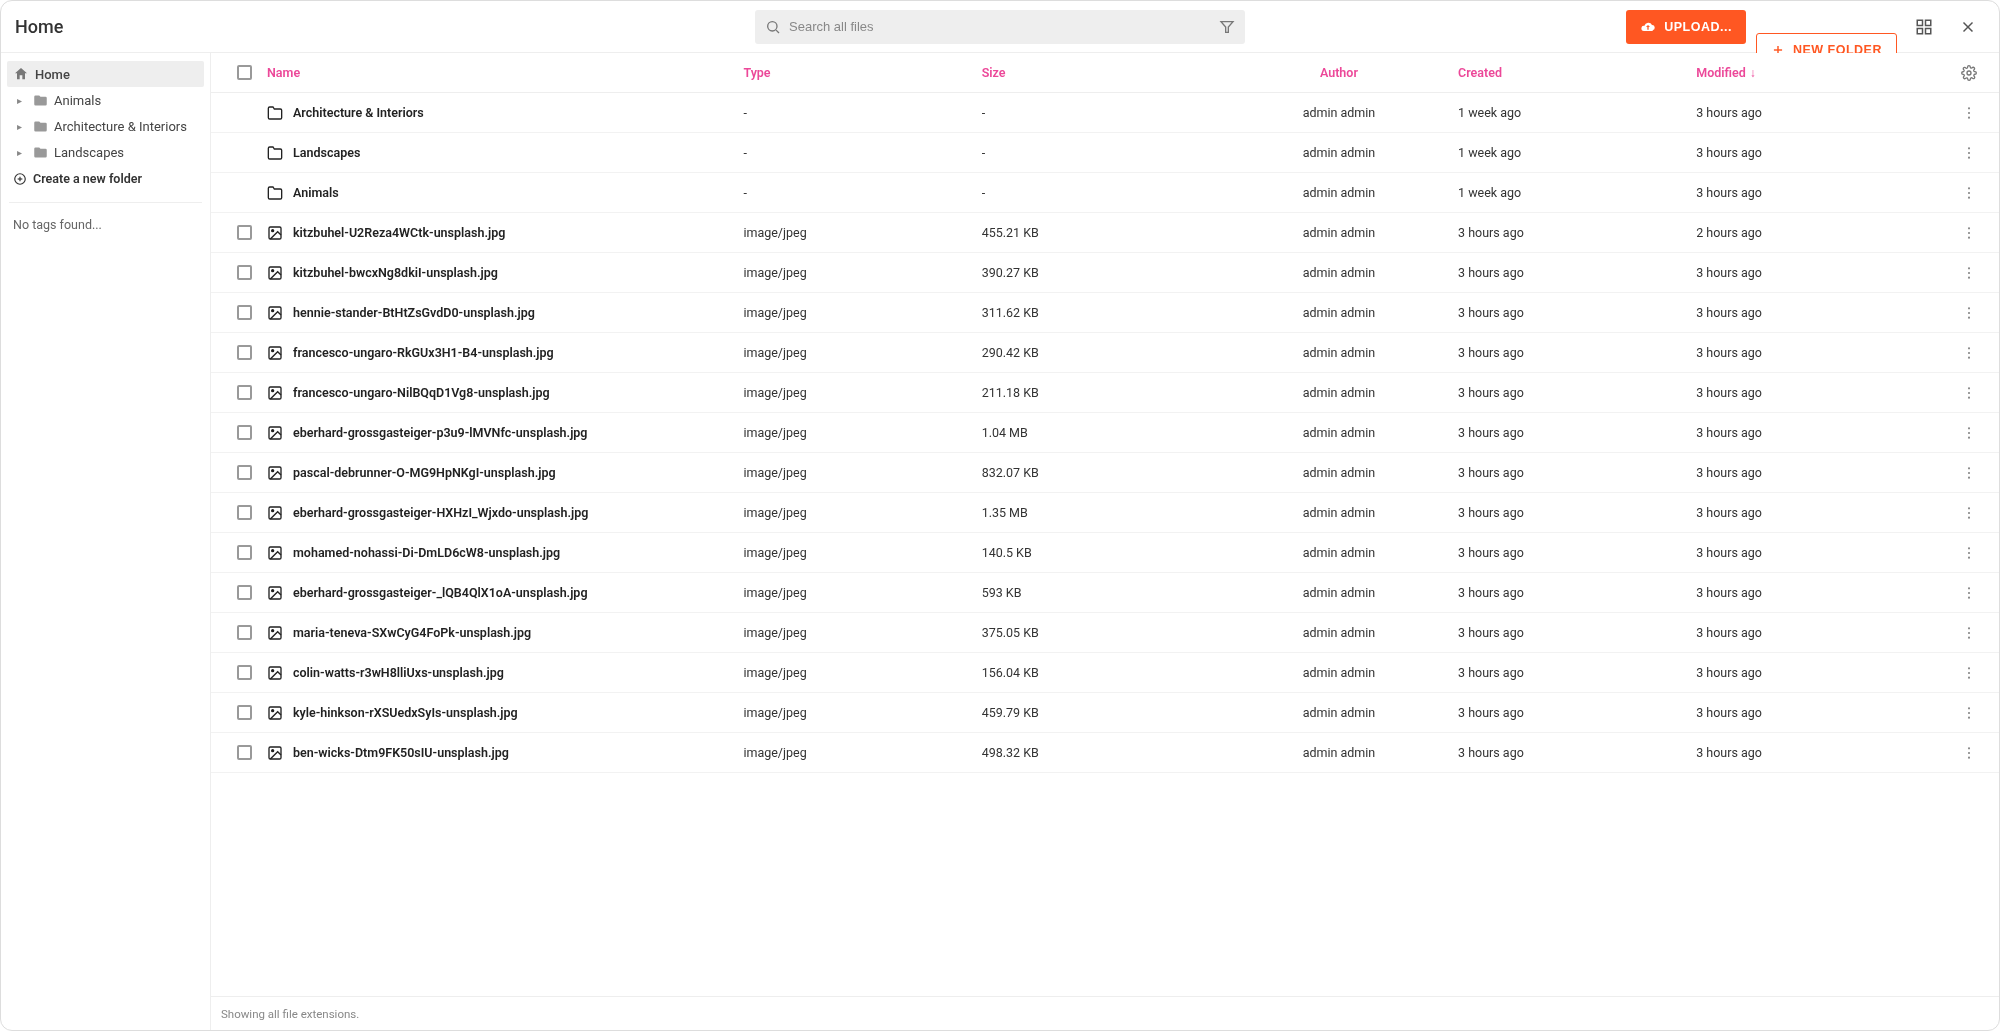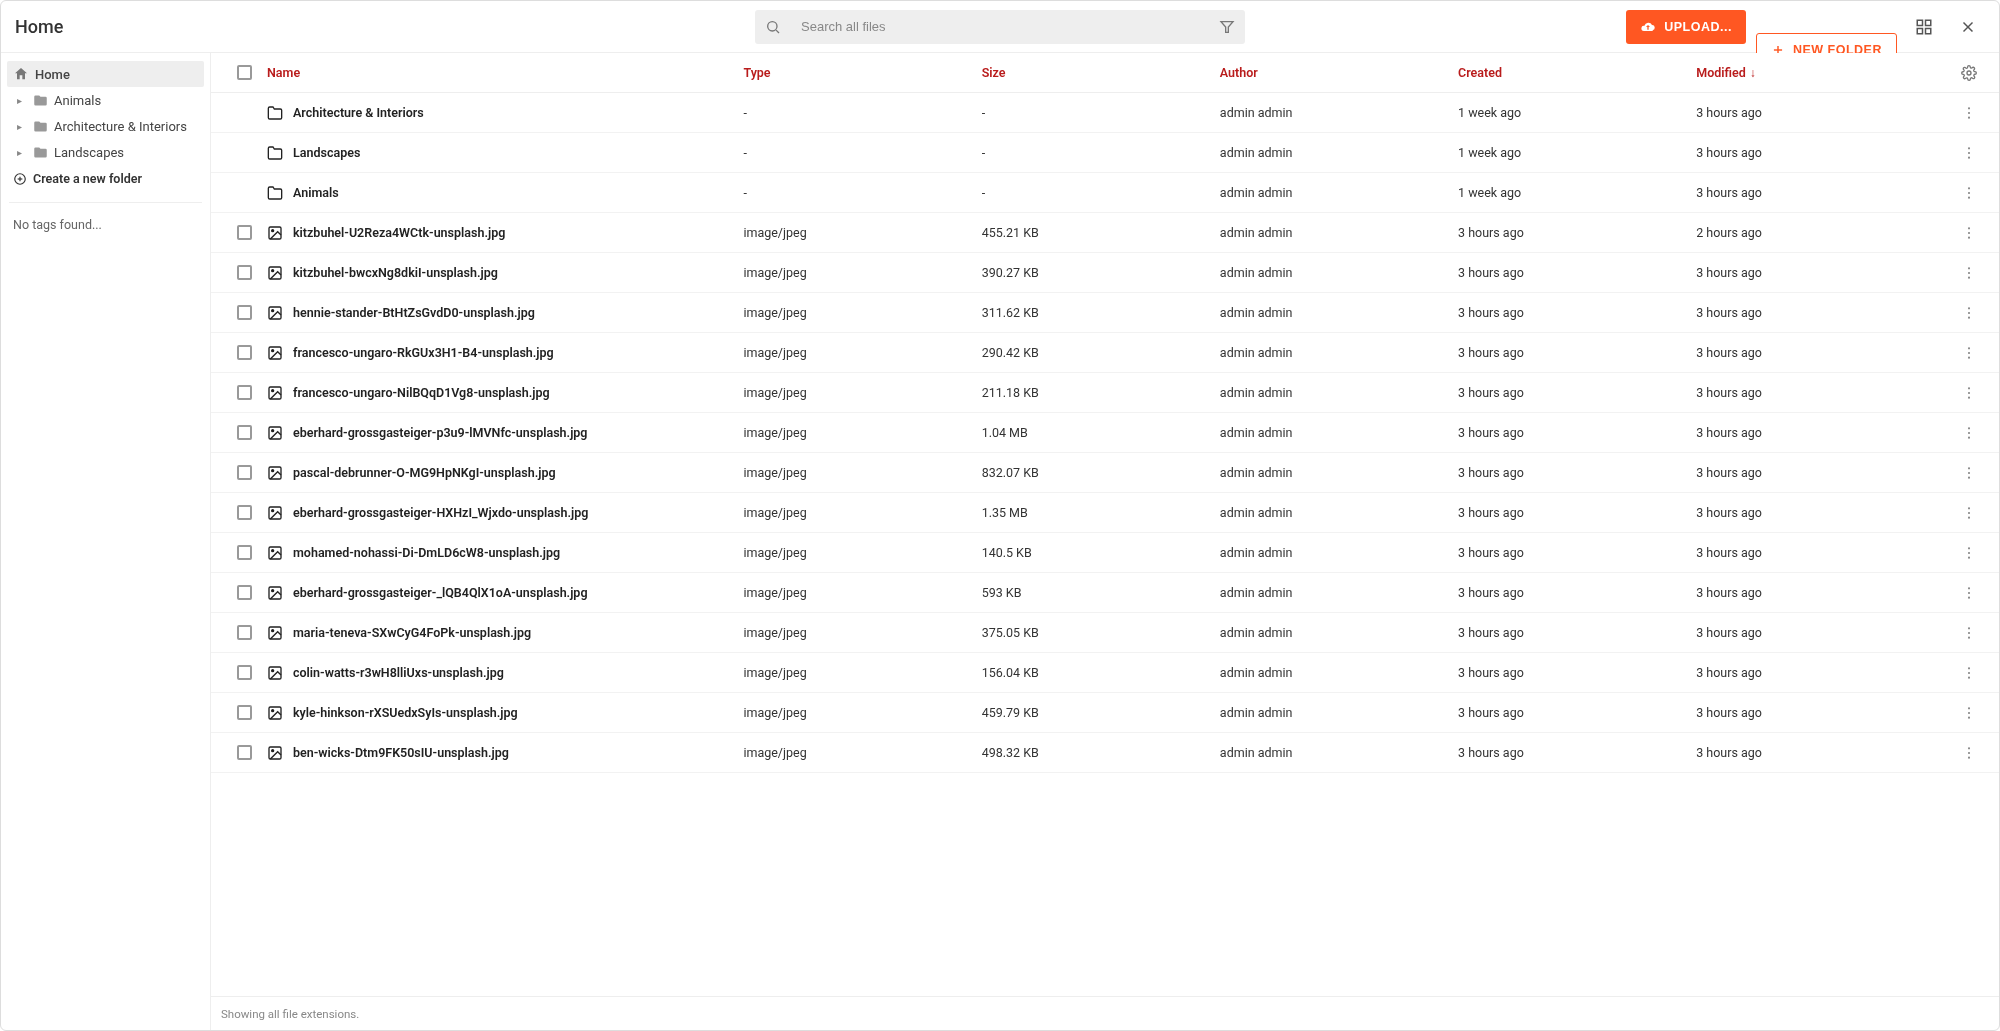--- a/index.html
+++ b/index.html
@@ -8,21 +8,21 @@
       font-size: 13px;
       color: #333;
       background: #fff;
       overflow: hidden;
     }
     .app {
       display: flex;
       flex-direction: column;
       height: 100vh;
       border: 1px solid #ddd;
-      border-radius: 6px;
+      border-radius: 12px;
     }
     .topbar {
       display: flex;
       align-items: center;
       height: 52px;
       border-bottom: 1px solid #eee;
       padding: 0 14px;
       gap: 12px;
     }
     .breadcrumb {
@@ -39,21 +39,21 @@
       transform: translateX(-50%);
     }
     .search-box {
       display: flex;
       align-items: center;
       background: #eeeeee;
       border-radius: 3px;
       height: 34px;
       width: 490px;
       padding: 0 10px;
-      gap: 20px;
+      gap: 8px;
     }
     .search-box input {
       flex: 1;
       border: none;
       background: transparent;
       outline: none;
       font-size: 13px;
       color: #555;
     }
     .search-box input::placeholder { color: #888; }
@@ -163,31 +163,31 @@
       flex: 1;
       overflow-y: auto;
     }
     .thead {
       display: flex;
       align-items: center;
       height: 40px;
       border-bottom: 1px solid #eee;
       font-weight: 600;
       font-size: 12.5px;
-      color: #b91c1c;
+      color: #ec4899;
       padding: 0 8px 0 14px;
       position: sticky;
       top: 0;
       background: #fff;
     }
     .col-chk { width: 38px; display: flex; align-items: center; justify-content: center; }
     .col-name { flex: 1.9; display: flex; align-items: center; gap: 10px; padding-left: 4px;}
     .col-type { flex: 0.95; }
     .col-size { flex: 0.95; }
-    .col-author { flex: 0.95; }
+    .col-author { flex: 0.95; text-align: center; }
     .col-created { flex: 0.95; }
     .col-modified { flex: 1.0; display:flex; align-items:center; gap:4px;}
     .col-act { width: 44px; display:flex; align-items:center; justify-content:center; }
     .checkbox {
       width: 15px;
       height: 15px;
       border: 2px solid #999;
       border-radius: 2px;
       background: #fff;
       cursor: pointer;

